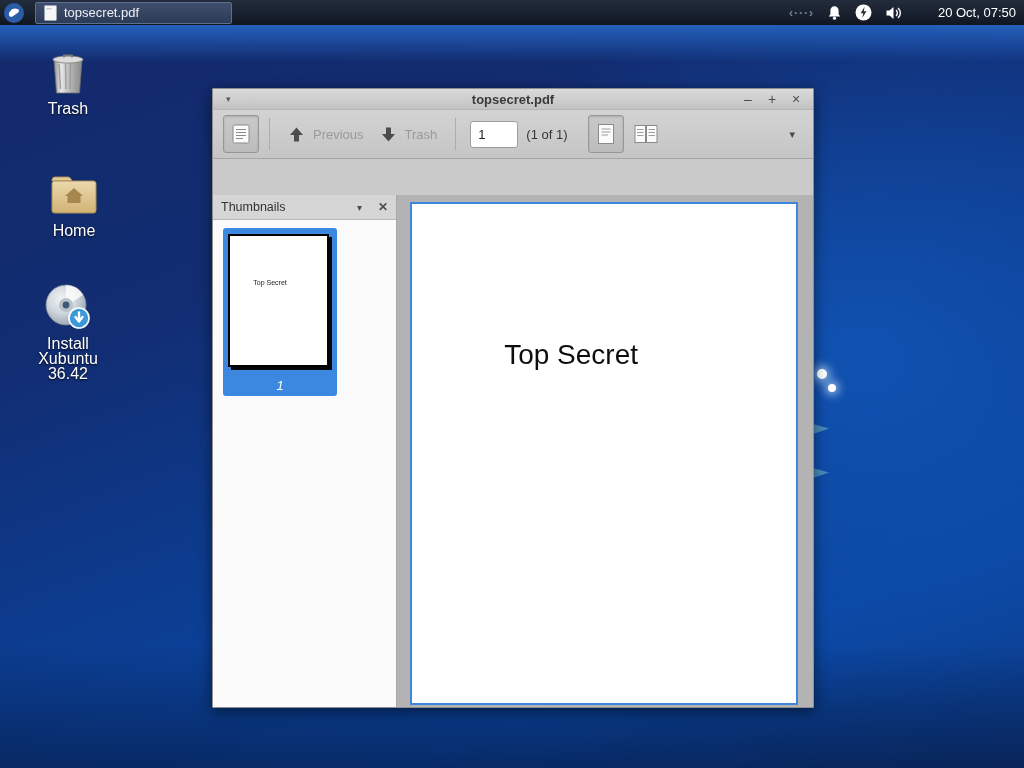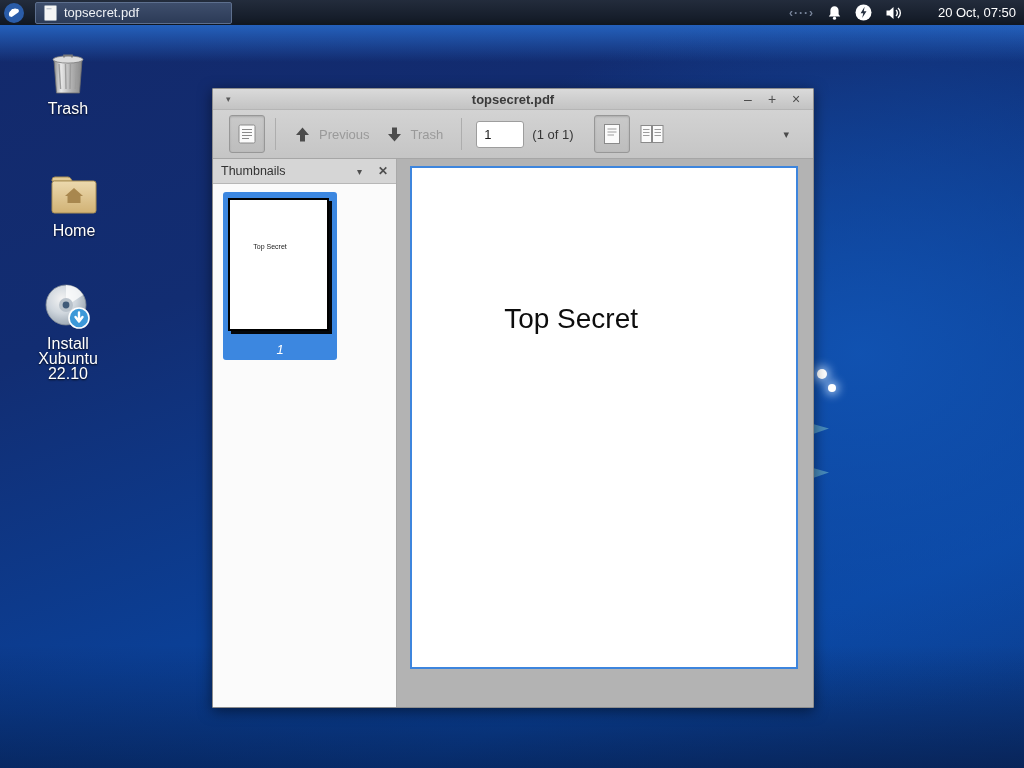--- a/index.html
+++ b/index.html
@@ -55,37 +55,37 @@
     display:flex; align-items:center; position:relative; border-bottom:1px solid #b5b5b5; }
   .win-menu-arrow { color:#5a5a5a; font-size:9px; margin-left:13px; width:12px; }
   .title { position:absolute; left:0; right:0; text-align:center; font-size:13px;
     font-weight:bold; color:#3a3a3a; }
   .win-controls { margin-left:auto; display:flex; align-items:center; gap:10px; margin-right:10px; z-index:2; }
   .win-controls div { color:#4d4d4d; font-size:14px; width:14px; text-align:center; line-height:14px; }
   .menubar { height:25px; background:#cccccc; display:flex; align-items:center; padding-left:12px; }
   .menu-item { font-size:13px; color:#222; padding:0 10px; height:25px; line-height:25px; }
 
   .toolbar { height:49px; background:linear-gradient(180deg,#d3d3d3,#c5c5c5);
-    border-bottom:1px solid #a6a6a6; display:flex; align-items:center; padding:0 16px; }
+    border-bottom:1px solid #a6a6a6; display:flex; align-items:center; padding:0 10px; }
   .tb-btn { width:36px; height:38px; display:flex; align-items:center; justify-content:center;
     border-radius:3px; }
   .tb-btn.pressed { border:1px solid #979797; background:linear-gradient(180deg,#c9c9c9,#bdbdbd);
     box-shadow:inset 0 1px 2px rgba(0,0,0,.15); }
   .tb-sep { width:1px; height:32px; background:#adadad; margin:0 10px; }
   .nav-btn { display:flex; align-items:center; gap:8px; margin:0 8px; }
   .nav-btn .nav-lbl { font-size:13px; color:#9a9a9a; }
   .page-input { width:48px; height:27px; border:1px solid #9d9d9d; border-radius:3px;
     background:#fff; font-size:13px; padding-left:7px; color:#1a1a1a;
     font-family:"Liberation Sans",sans-serif; margin-left:4px; }
   .page-count { font-size:13px; color:#353535; margin-left:8px; }
   .view-group { display:flex; align-items:center; gap:4px; margin-left:20px; }
   .tb-spacer { flex:1; }
   .tb-dd-arrow { color:#4a4a4a; font-size:11px; margin-right:8px; }
 
-  .content { flex:1; display:flex; min-height:0; }
+  .content { flex:1; display:flex; min-height:0;margin-top:36px; }
   .sidebar { width:184px; display:flex; flex-direction:column; background:#fbfbfb;
     border-right:1px solid #a9a9a9; }
   .sidebar-head { height:25px; background:#d6d6d6; border-bottom:1px solid #b7b7b7;
     display:flex; align-items:center; padding:0 8px; }
   .sidebar-title { font-size:12.5px; color:#333; flex:1; }
   .sb-arrow { color:#4f4f4f; font-size:10px; margin-right:16px; }
   .sb-close { color:#4f4f4f; font-size:12px; font-weight:bold; }
   .sidebar-body { flex:1; padding-top:8px; }
   .thumb-sel { margin-left:10px; width:114px; height:168px; background:#3c87e0;
     border-radius:3px; position:relative; }
@@ -194,21 +194,21 @@
         </radialGradient>
       </defs>
       <circle cx="23" cy="22" r="20" fill="url(#cd)" stroke="#7d8894" stroke-width=".8"></circle>
       <path d="M23 2 A20 20 0 0 1 40 12 L28 20 A8 8 0 0 0 23 18 Z" fill="#ffffff" opacity=".75"></path>
       <circle cx="23" cy="22" r="7" fill="#b9c2cb"></circle>
       <circle cx="23" cy="22" r="3.4" fill="#3f5a78"></circle>
       <circle cx="36" cy="35" r="10" fill="#3c98d8" stroke="#ffffff" stroke-width="1.6"></circle>
       <path d="M36 29.5 L36 37 M32.5 34 L36 38.5 L39.5 34" stroke="#ffffff" stroke-width="2.4" fill="none" stroke-linecap="round" stroke-linejoin="round"></path>
     </svg>
   </div>
-  <div class="lbl">Install Xubuntu 22.10</div>
+  <div class="lbl">Install Xubuntu 36.42</div>
 </div>
 
 <div class="window">
 
   <div class="titlebar">
     <div class="win-menu-arrow">▾</div>
     <div class="title">topsecret.pdf</div>
     <div class="win-controls">
       <div>–</div>
       <div>+</div>

